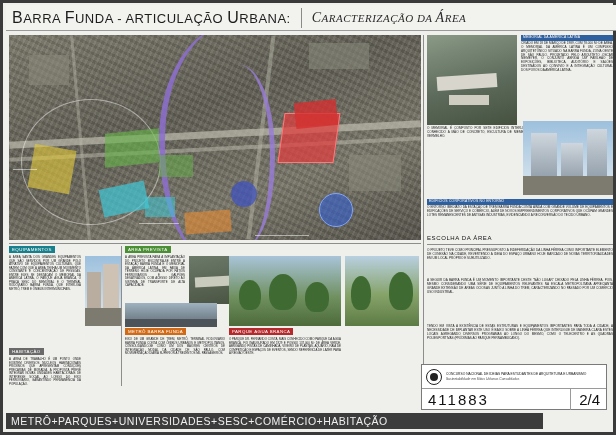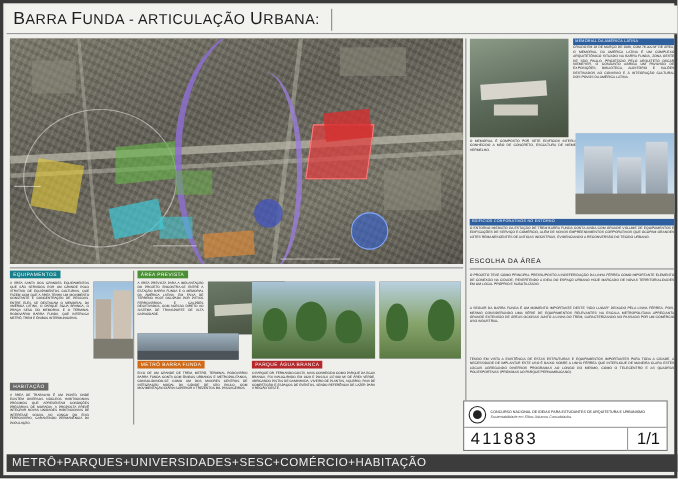--- a/index.html
+++ b/index.html
@@ -151,21 +151,21 @@
   .lb-orange { background:#d06a16; }
   .lb-red { background:#b5292c; }
   .lb-gray { background:#6a6a6a; }
 
   .hdr-dark {
     position:absolute; font-size:6px; letter-spacing:.6px; color:#111;
   }
 
   
   .footer {
-    position:absolute; left:3px; bottom:3px; width:610px; height:16px;
+    position:absolute; left:3px; bottom:3px; width:537px; height:16px;
     background:#3c3c3c; color:#efefef;
     font-size:10.5px; letter-spacing:.5px;
     display:flex; align-items:center; padding-left:5px;
     font-family:"Liberation Sans", sans-serif;
   }
   .stamp {
     position:absolute; right:6px; bottom:22px; width:186px; height:46px;
     border:1px solid #7a7a7a; background:#fff;
   }
   .stamp-top {
@@ -209,20 +209,23 @@
 </head>
 <body>
 
 <div class="board">
 
   <div class="header">
     <div class="title-main">
       <span class="cap">B</span>ARRA <span class="cap">F</span>UNDA - ARTICULAÇÃO <span class="cap">U</span>RBANA:
     </div>
     <div class="title-sep"></div>
+    <div class="title-sub">
+      <span class="cap">C</span>ARACTERIZAÇÃO DA <span class="cap">Á</span>REA
+    </div>
   </div>
 
   <div class="map">
     <div class="tex"></div>
 
     <div class="road" style="left:0;top:96px;width:412px;height:7px;transform:rotate(-3deg);"></div>
     <div class="road" style="left:0;top:112px;width:412px;height:4px;transform:rotate(-3deg);opacity:.5;"></div>
     <div class="road" style="left:250px;top:0;width:4px;height:205px;transform:rotate(7deg);opacity:.45;"></div>
     <div class="road" style="left:70px;top:0;width:3px;height:205px;transform:rotate(-5deg);opacity:.4;"></div>
 
@@ -328,19 +331,19 @@
   <div class="stamp">
     <div class="stamp-top">
       <div class="logo-circ"></div>
       <div class="stamp-txt">
         <div>CONCURSO NACIONAL DE IDEIAS PARA ESTUDANTES DE ARQUITETURA E URBANISMO</div>
         <div style="font-style:italic;color:#444;">Sustentabilidade em Sítios Urbanos Consolidados</div>
       </div>
     </div>
     <div class="stamp-bot">
       <div class="stamp-num">411883</div>
-      <div class="stamp-page">1/1</div>
+      <div class="stamp-page">2/4</div>
     </div>
   </div>
 
   <div class="footer">METRÔ+PARQUES+UNIVERSIDADES+SESC+COMÉRCIO+HABITAÇÃO</div>
 
 </div>
 
 </body></html>

